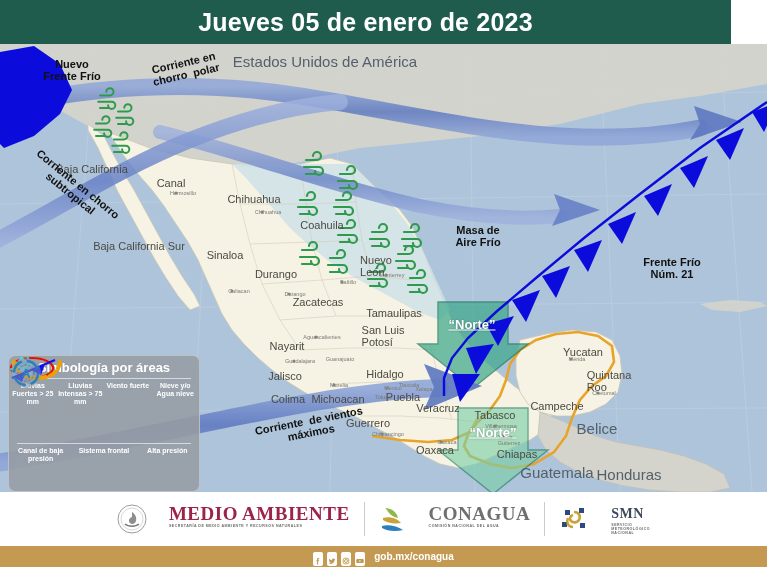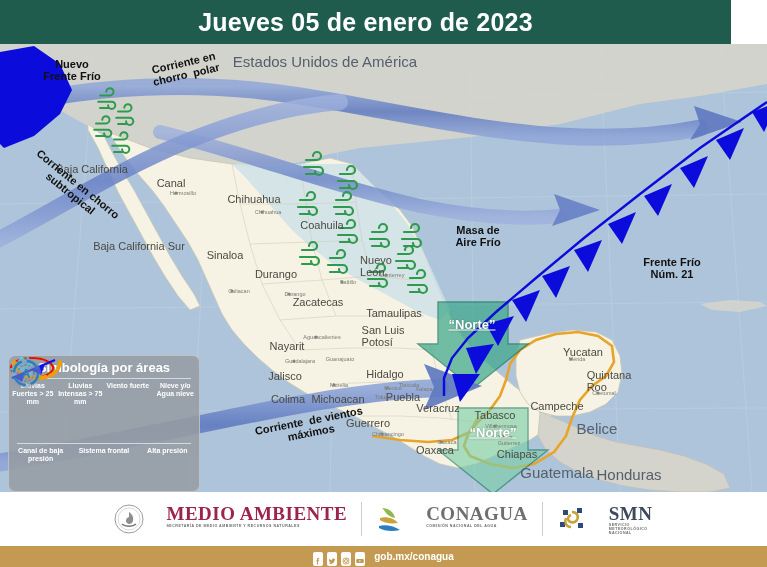--- a/index.html
+++ b/index.html
@@ -494,21 +494,21 @@
 
     <div class="sep"></div>
 
     <div class="logo">
       <svg width="30" height="30" viewBox="0 0 30 30">
         <path d="M6,6 h5 v5 h-5 Z M20,4 h5 v5 h-5 Z M3,18 h5 v5 h-5 Z M21,19 h5 v5 h-5 Z" fill="#2d4a7c"></path>
         <path d="M15,8 C20,8 22,12 20,16 C18,19 14,19 12,17 C10,15 11,12 14,11" fill="none" stroke="#c8a23a" stroke-width="2.6"></path>
         <path d="M9,14 C7,18 9,23 14,23" fill="none" stroke="#c8a23a" stroke-width="2.6"></path>
       </svg>
       <div class="logo-txt">
-        <div class="main" style="font-size:19px;color:#3d4a5c;line-height:19px">SMN</div>
+        <div class="main" style="font-size:14px;color:#3d4a5c;line-height:19px">SMN</div>
         <div class="sub" style="white-space:pre-line">SERVICIO
 METEOROLÓGICO
 NACIONAL</div>
       </div>
     </div>
   </div>
 
   <div class="socialbar">
     <a class="si" href="#">
       <svg width="10" height="10" viewBox="0 0 10 10">

